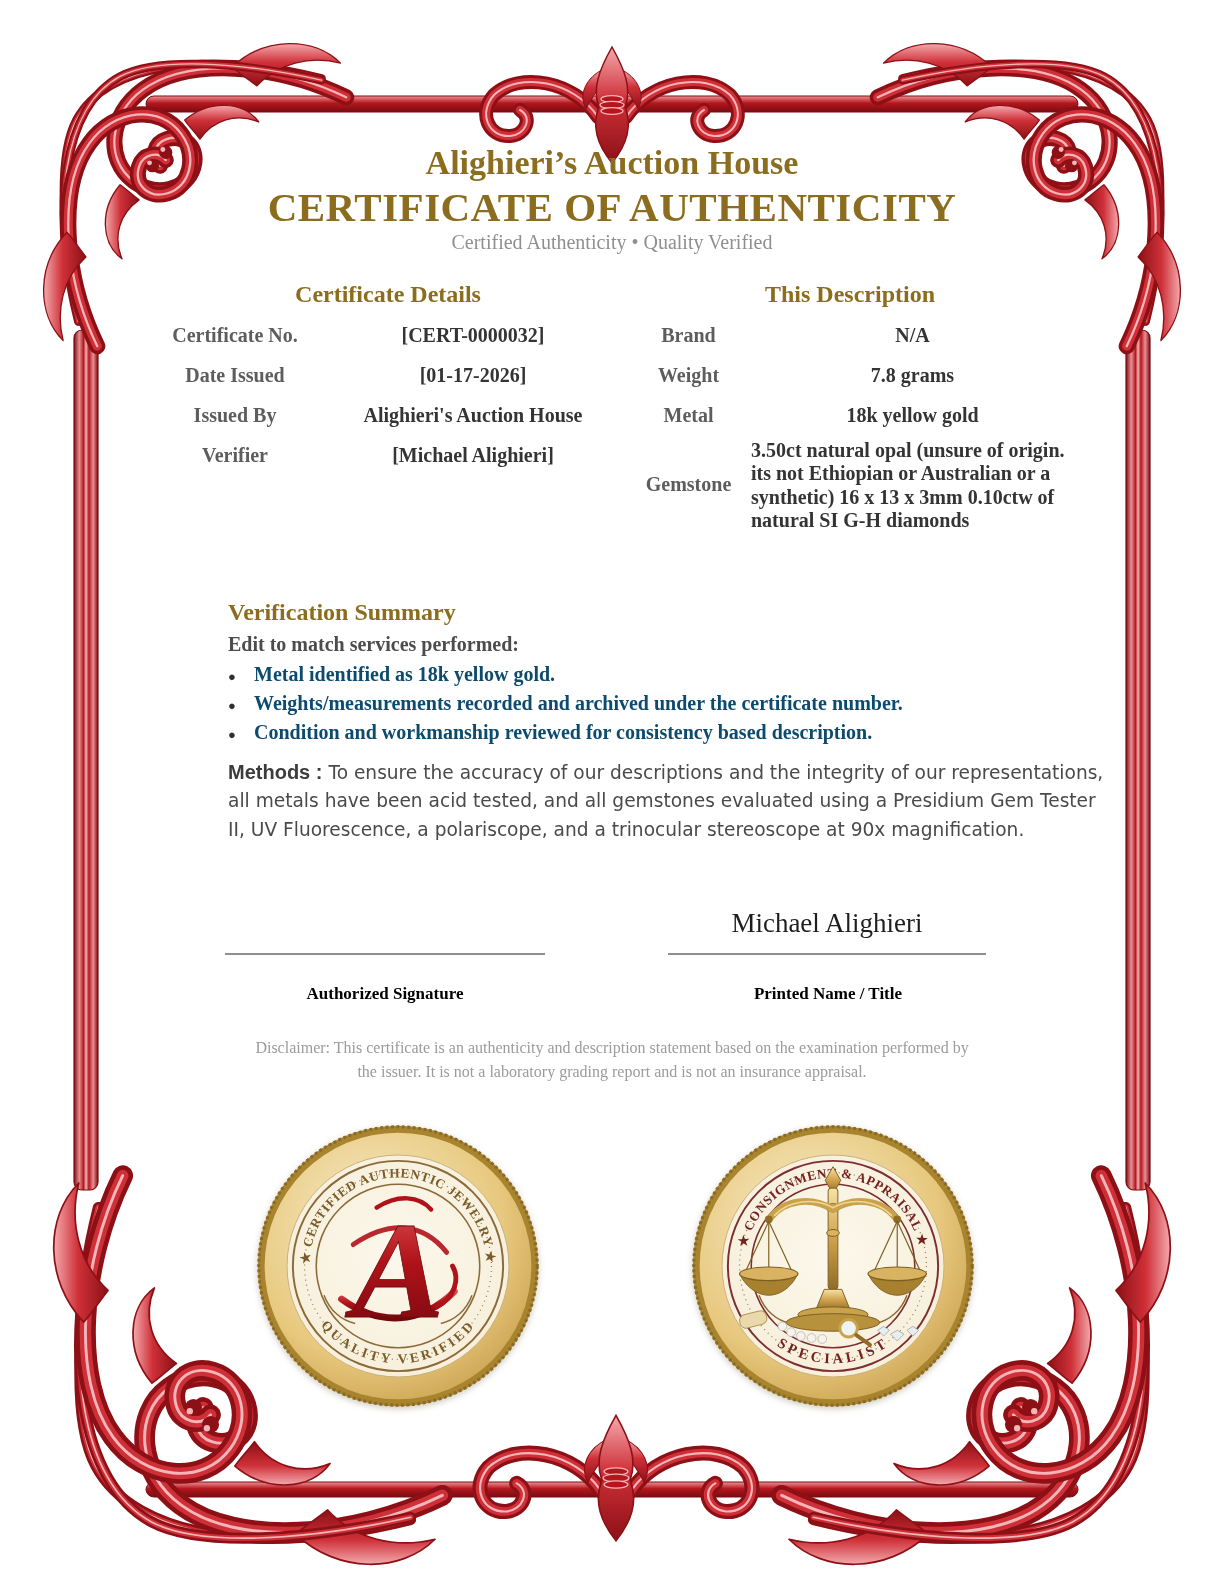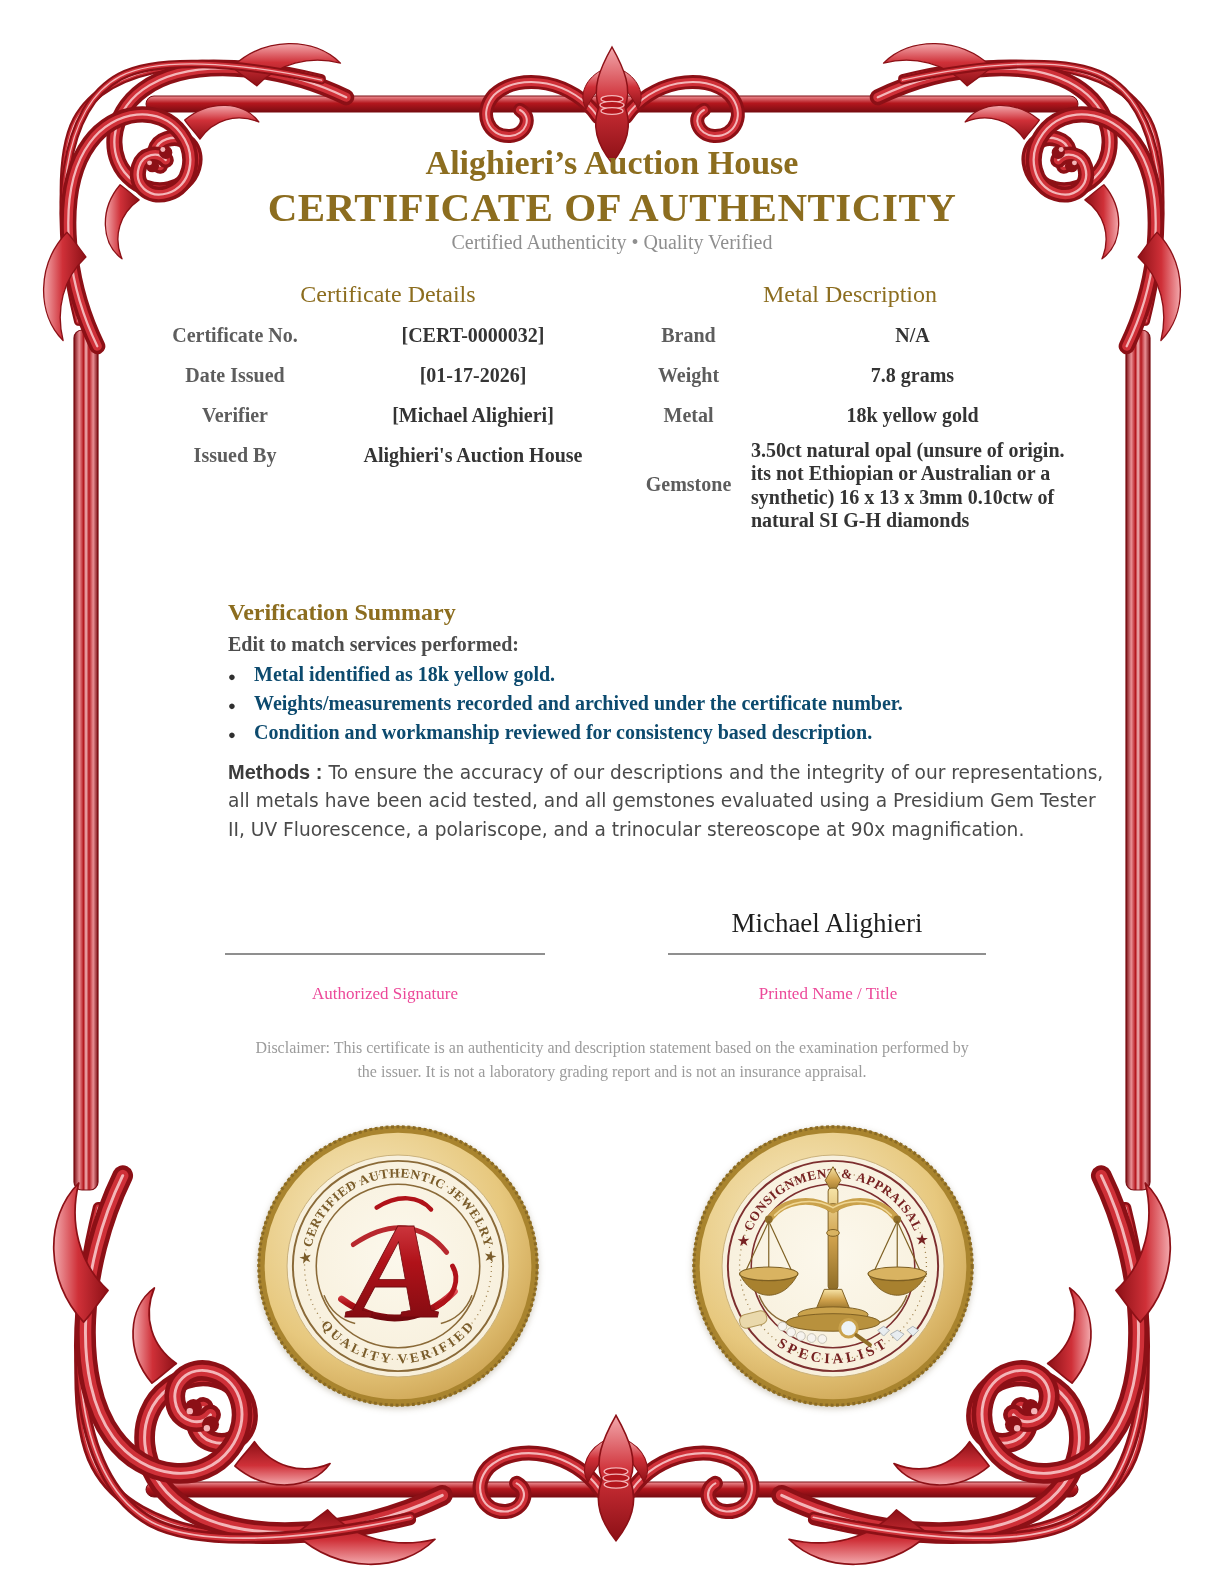--- a/index.html
+++ b/index.html
@@ -21,21 +21,21 @@
   
   .header{position:absolute;top:144px;left:0;width:100%;text-align:center;}
   .title{font-size:34px;font-weight:bold;color:#8c6d1f;line-height:1.1;}
   .heading{font-size:41px;font-weight:bold;color:#8c6d1f;line-height:1.05;margin-top:5px;letter-spacing:.5px;}
   .tagline{font-size:20px;color:#8f8f8f;margin-top:2px;}
 
   
   .details{position:absolute;top:279px;left:150px;width:924px;display:flex;}
   .col-left{width:476px;}
   .col-right{width:448px;}
-  .col-heading{font-size:24px;font-weight:normal;color:#8c6d1f;text-align:center;line-height:30px;margin-bottom:6px;}
+  .col-heading{font-size:24px;font-weight:bold;color:#8c6d1f;text-align:center;line-height:30px;margin-bottom:6px;}
   .drow{display:flex;align-items:center;min-height:40px;}
   .lbl{font-size:20px;font-weight:bold;color:#5d5d5d;text-align:center;}
   .val{font-size:20px;font-weight:bold;color:#343434;text-align:center;}
   .col-left .lbl{width:170px;}
   .col-left .val{flex:1;}
   .col-right .lbl{width:125px;}
   .col-right .val{flex:1;}
   .val-gem{text-align:left;line-height:1.17;padding:4px 0 2px 0;}
 
   
@@ -48,21 +48,21 @@
   .btxt{font-size:20px;font-weight:bold;color:#0c4a6e;}
   .methods{margin-top:8px;font-size:20px;line-height:1.42;color:#4a4a4a;}
   .m-label{font-weight:bold;color:#3c3c3c;margin-right:6px;font-family:Liberation Sans, sans-serif;}
   .m-body{font-family:"DejaVu Sans","Liberation Sans",sans-serif;font-size:18.6px;color:#4a4a4a;}
 
   
   .sig-name{position:absolute;top:908px;left:662px;width:330px;text-align:center;font-size:27px;color:#1e1e1e;}
   .sig-line{position:absolute;top:953px;height:0;border-top:2px solid #8f8f8f;}
   .sig-line-left{left:225px;width:320px;}
   .sig-line-right{left:668px;width:318px;}
-  .sig-cap{position:absolute;top:984px;width:320px;text-align:center;font-size:17px;color:#ec4899;}
+  .sig-cap{position:absolute;top:984px;width:320px;text-align:center;font-size:17px;color:#000000;font-weight:bold;}
   .sig-cap-left{left:225px;}
   .sig-cap-right{left:668px;}
 
   
   .disclaimer{position:absolute;top:1036px;left:247px;width:730px;text-align:center;color:#9b9b9b;font-size:16px;line-height:1.5;}
   .disclaimer .d2{margin-top:10px;}
 
   
   .seal{position:absolute;z-index:3;filter:drop-shadow(0 2px 3px rgba(80,60,20,.28));}
   .seal-left{left:252px;top:1120px;}
@@ -171,31 +171,31 @@
         <div class="col-heading">Certificate Details</div>
         <div class="drow">
           <div class="lbl">Certificate No.</div>
           <div class="val">[CERT-0000032]</div>
         </div>
         <div class="drow">
           <div class="lbl">Date Issued</div>
           <div class="val">[01-17-2026]</div>
         </div>
         <div class="drow">
+          <div class="lbl">Issued By</div>
+          <div class="val">Alighieri's Auction House</div>
+        </div>
+        <div class="drow">
           <div class="lbl">Verifier</div>
           <div class="val">[Michael Alighieri]</div>
         </div>
-        <div class="drow">
-          <div class="lbl">Issued By</div>
-          <div class="val">Alighieri's Auction House</div>
-        </div>
       </div>
 
       <div class="col-right">
-        <div class="col-heading">Metal Description</div>
+        <div class="col-heading">This Description</div>
         <div class="drow">
           <div class="lbl">Brand</div>
           <div class="val">N/A</div>
         </div>
         <div class="drow">
           <div class="lbl">Weight</div>
           <div class="val">7.8 grams</div>
         </div>
         <div class="drow">
           <div class="lbl">Metal</div>

